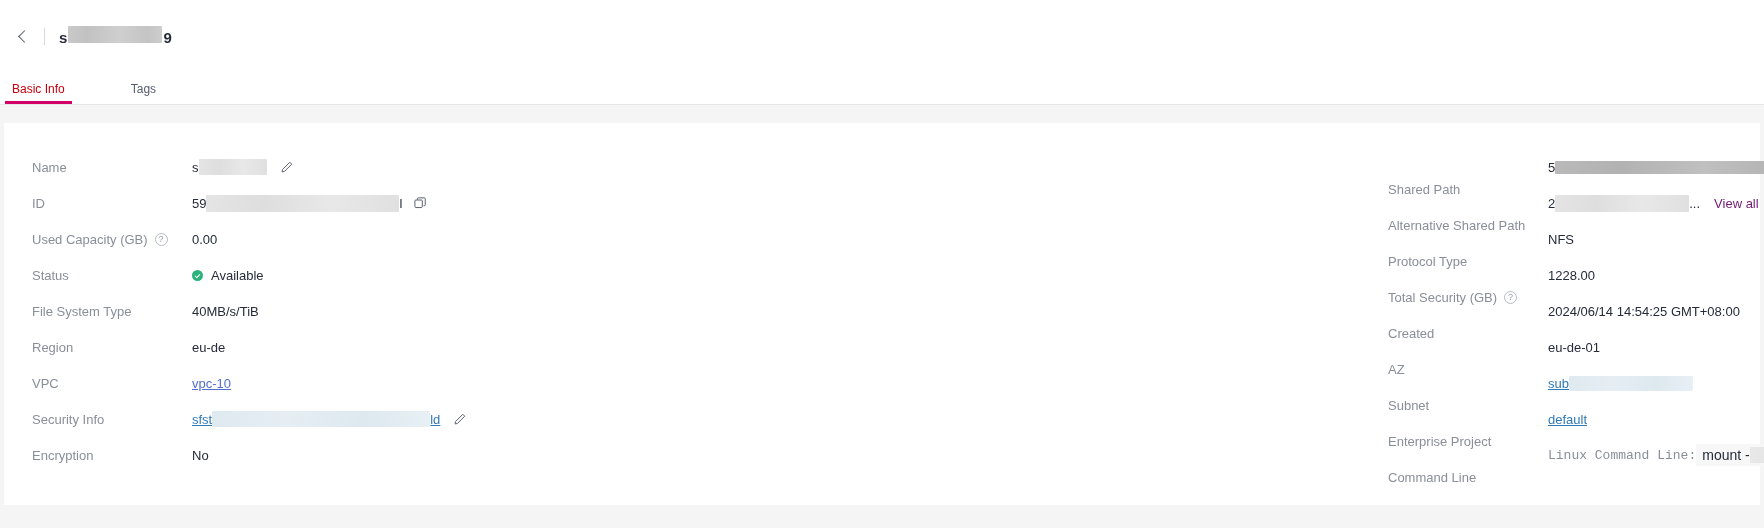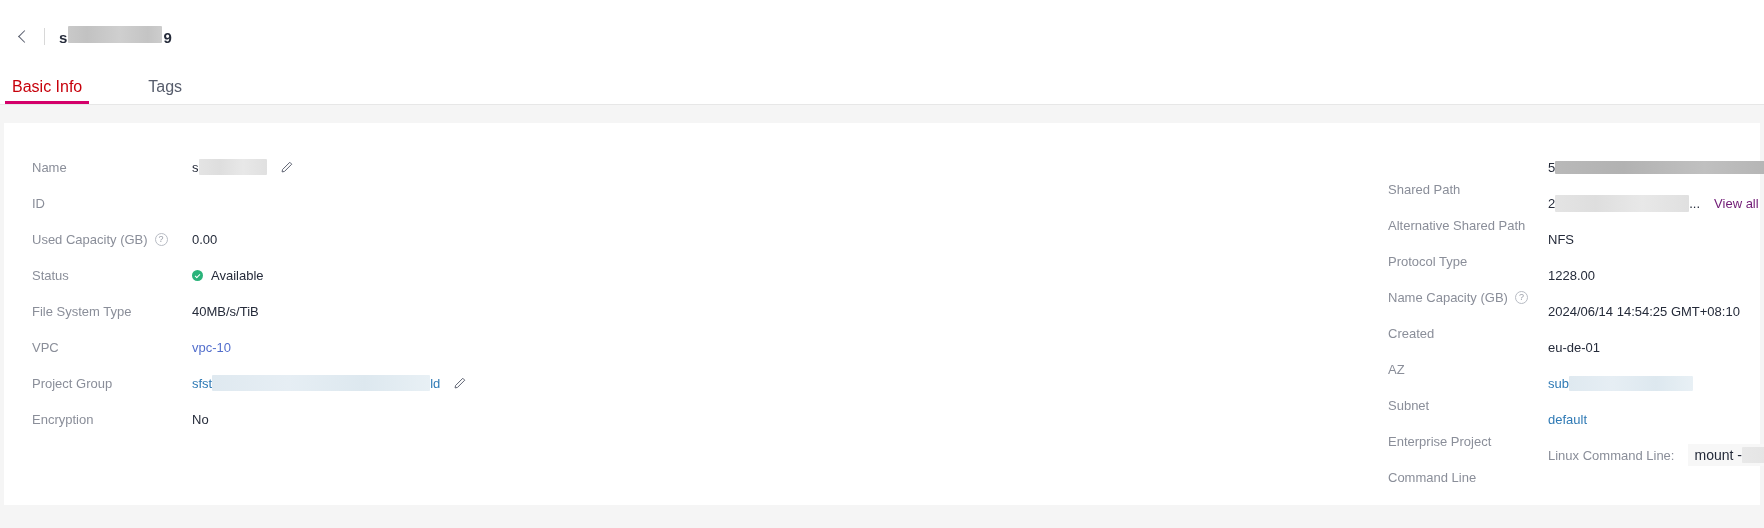--- a/index.html
+++ b/index.html
@@ -77,21 +77,21 @@
     height: 33px;
     display: flex;
     align-items: flex-end;
     padding-left: 8px;
     border-bottom: 1px solid #e7e7e7;
   }
   .tab {
     position: relative;
     padding: 0 4px 9px 4px;
     margin-right: 58px;
-    font-size: 16px;
+    font-size: 12px;
     color: #575d6c;
     cursor: pointer;
     line-height: 1;
   }
   .tab.active { color: #c7000b; }
   .tab.active::after {
     content: "";
     position: absolute;
     left: -3px; right: -3px; bottom: 0;
     height: 3px;
@@ -130,21 +130,21 @@
     white-space: nowrap;
   }
   .col.right .label { width: 160px; margin-top: 45px; }
   .value {
     font-size: 13px;
     color: #252b3a;
     display: flex;
     align-items: center;
     white-space: nowrap;
   }
-  .link { color: #526ecc; cursor: pointer; }
+  .link { color: #526ecc; cursor: pointer; text-decoration: underline; }
   .link.blue2 { color: #2f7ab5; }
 
   
   .help-icon {
     width: 13px; height: 13px;
     border: 1px solid #b8bcc4;
     border-radius: 50%;
     color: #9a9ea8;
     font-size: 9px;
     line-height: 11px;
@@ -182,22 +182,22 @@
     width: 4px; height: 2px;
     border-left: 1.4px solid #fff;
     border-bottom: 1.4px solid #fff;
     transform: rotate(-45deg);
   }
   .viewall { margin-left: 14px; color: #701a75; cursor: pointer; }
 
   .cmd-wrap { display: flex; align-items: center; }
   .cmd-sublabel {
     color: #8a8e99;
-    margin-right: 14px;
     white-space: nowrap;
+    font-family: Liberation Mono, monospace;
   }
   .cmd-box {
     display: flex;
     align-items: center;
     background: #f7f7f7;
     height: 22px;
     padding: 0 6px;
     max-width: 670px;
     overflow: hidden;
   }
@@ -243,20 +243,31 @@
           <span class="pencil">
             <svg width="14" height="14" viewBox="0 0 16 16" fill="none" stroke="#575d6c" stroke-width="1.1">
               <path d="M11.2 2.6l2.2 2.2L5.1 13.1 2.4 13.6l.5-2.7z"></path>
             </svg>
           </span>
         </div>
       </div>
 
       <div class="row">
         <div class="label">ID</div>
+        <div class="value">
+          <span>59</span>
+          <span class="redact light" style="width:193px;height:17px;"></span>
+          <span>l</span>
+          <span class="copy">
+            <svg width="14" height="14" viewBox="0 0 16 16" fill="none" stroke="#575d6c" stroke-width="1.1">
+              <rect x="2.2" y="4.6" width="8.4" height="8.6" rx="1"></rect>
+              <path d="M5 4.3V3.1a1 1 0 0 1 1-1h7a1 1 0 0 1 1 1v7a1 1 0 0 1-1 1h-1.1"></path>
+            </svg>
+          </span>
+        </div>
       </div>
 
       <div class="row">
         <div class="label">
           <span>Used Capacity (GB)</span>
           <span class="help-icon">?</span>
         </div>
         <div class="value">0.00</div>
       </div>
 
@@ -266,30 +277,34 @@
           <span class="status-dot"></span>
           <span>Available</span>
         </div>
       </div>
 
       <div class="row">
         <div class="label">File System Type</div>
         <div class="value">40MB/s/TiB</div>
       </div>
 
+      <div class="row">
+        <div class="label">Region</div>
+        <div class="value">eu-de</div>
+      </div>
 
       <div class="row">
         <div class="label">VPC</div>
         <div class="value">
           <span class="link">vpc-10</span>
         </div>
       </div>
 
       <div class="row">
-        <div class="label">Project Group</div>
+        <div class="label">Security Info</div>
         <div class="value">
           <span class="link blue2">sfst</span>
           <span class="redact blue" style="width:218px;height:16px;"></span>
           <span class="link blue2">ld</span>
           <span class="pencil">
             <svg width="14" height="14" viewBox="0 0 16 16" fill="none" stroke="#575d6c" stroke-width="1.1">
               <path d="M11.2 2.6l2.2 2.2L5.1 13.1 2.4 13.6l.5-2.7z"></path>
             </svg>
           </span>
         </div>
@@ -323,29 +338,29 @@
         </div>
       </div>
 
       <div class="row">
         <div class="label">Protocol Type</div>
         <div class="value">NFS</div>
       </div>
 
       <div class="row">
         <div class="label">
-          <span>Name Capacity (GB)</span>
+          <span>Total Security (GB)</span>
           <span class="help-icon">?</span>
         </div>
         <div class="value">1228.00</div>
       </div>
 
       <div class="row">
         <div class="label">Created</div>
-        <div class="value">2024/06/14 14:54:25 GMT+08:10</div>
+        <div class="value">2024/06/14 14:54:25 GMT+08:00</div>
       </div>
 
       <div class="row">
         <div class="label">AZ</div>
         <div class="value">eu-de-01</div>
       </div>
 
       <div class="row">
         <div class="label">Subnet</div>
         <div class="value">

